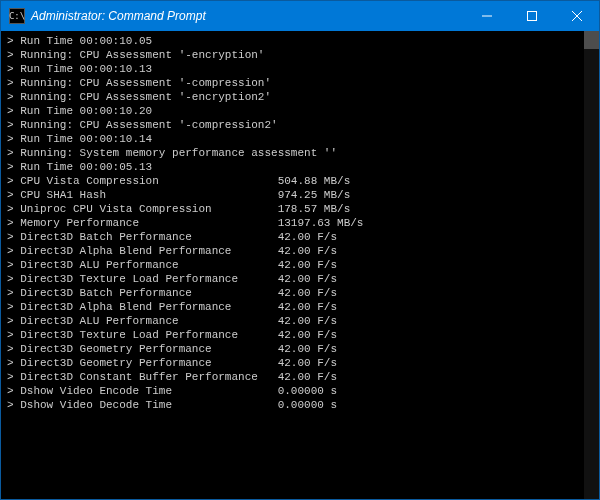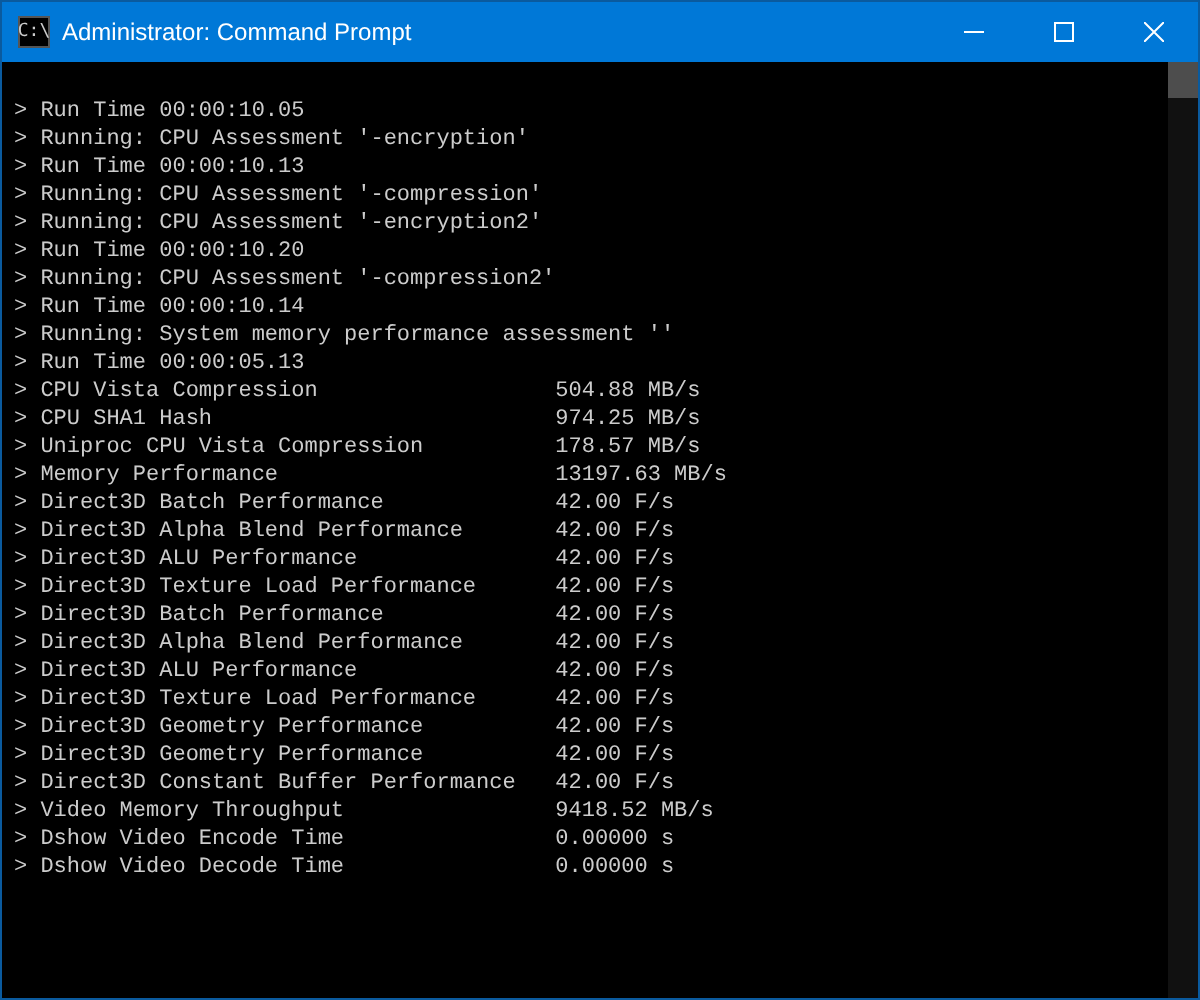--- a/index.html
+++ b/index.html
@@ -27,37 +27,37 @@
   margin: 0 6px 0 8px;
   display: inline-flex;
   align-items: center;
   justify-content: center;
   background: #000;
   color: #ccc;
   font-size: 9px;
   font-family: Consolas, monospace;
   border: 1px solid #555;
 }
-.titlebar-title { flex: 0 0 auto; }
+.titlebar-title { flex: 0 0 auto; font-style: italic; }
 .titlebar-spacer { flex: 1 1 auto; }
 .win-btn {
   width: 45px;
   height: 30px;
   display: inline-flex;
   align-items: center;
   justify-content: center;
   color: #fff;
 }
 .win-btn svg { width: 10px; height: 10px; stroke: #fff; stroke-width: 1; fill: none; }
 .terminal {
   width: 100%;
   height: calc(500px - 30px);
   background: #000;
   color: #ccc;
-  padding: 18px 6px;
+  padding: 3px 6px;
   font-size: 11px;
   line-height: 14px;
   position: relative;
   overflow: hidden;
 }
 .terminal-scroll-track {
   position: absolute;
   right: 0;
   top: 0;
   width: 15px;
@@ -119,21 +119,20 @@
       <div class="line">&gt; Direct3D Alpha Blend Performance       42.00 F/s</div>
       <div class="line">&gt; Direct3D ALU Performance               42.00 F/s</div>
       <div class="line">&gt; Direct3D Texture Load Performance      42.00 F/s</div>
       <div class="line">&gt; Direct3D Batch Performance             42.00 F/s</div>
       <div class="line">&gt; Direct3D Alpha Blend Performance       42.00 F/s</div>
       <div class="line">&gt; Direct3D ALU Performance               42.00 F/s</div>
       <div class="line">&gt; Direct3D Texture Load Performance      42.00 F/s</div>
       <div class="line">&gt; Direct3D Geometry Performance          42.00 F/s</div>
       <div class="line">&gt; Direct3D Geometry Performance          42.00 F/s</div>
       <div class="line">&gt; Direct3D Constant Buffer Performance   42.00 F/s</div>
-      <div class="line">&gt; Video Memory Throughput                9418.52 MB/s</div>
       <div class="line">&gt; Dshow Video Encode Time                0.00000 s</div>
       <div class="line">&gt; Dshow Video Decode Time                0.00000 s</div>
     </div>
 
   <div class="terminal-scroll-track">
     <div class="terminal-scroll-thumb"></div>
   </div>
 </div>
 
 </body></html>

